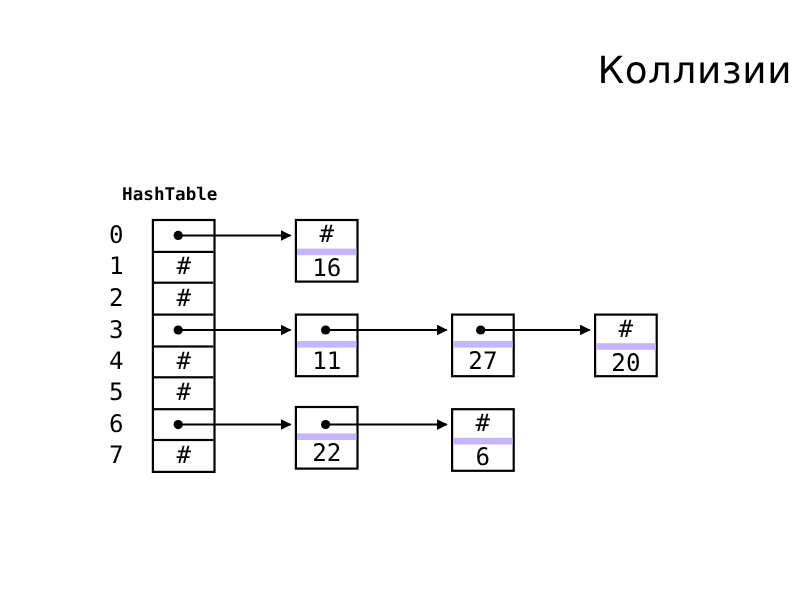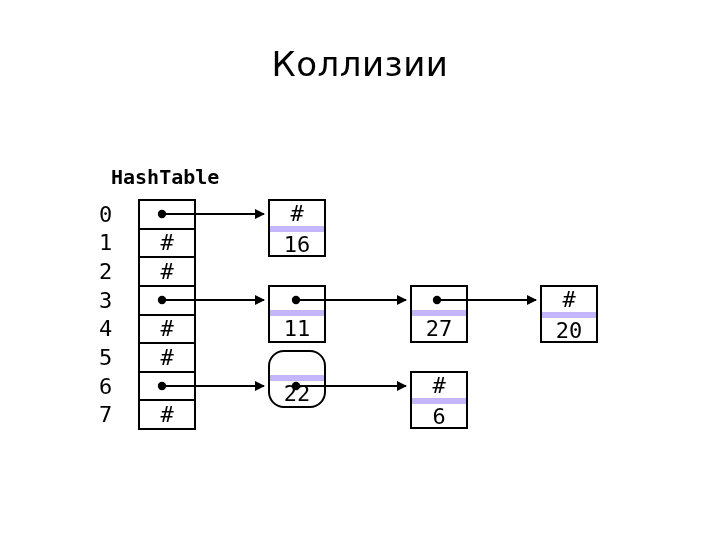--- a/index.html
+++ b/index.html
@@ -10,33 +10,33 @@
     background: #ffffff;
     overflow: hidden;
     color: #000000;
     font-family: "DejaVu Sans Mono", "Liberation Mono", monospace;
   }
   .title {
     position: absolute;
     top: 44px;
     left: 0;
     width: 100%;
-    text-align: center;
+    text-align: right;
     font-family: "DejaVu Sans", "Liberation Sans", sans-serif;
     font-size: 34px;
     line-height: 1.2;
     letter-spacing: 0.5px;
     color: #000000;
     white-space: nowrap;
   }
   .ht-label {
     position: absolute;
     left: 111px;
     top: 167px;
-    font-size: 20px;
+    font-size: 16px;
     font-weight: bold;
     line-height: 20px;
     white-space: nowrap;
   }
   .indices {
     position: absolute;
     left: 99px;
     top: 201px;
     height: 227px;
     width: 26px;
@@ -141,21 +141,21 @@
   </div>
   <div class="node" style="left:410px; top:285px;">
     <div class="node-cell ptr"></div>
     <div class="node-cell val">27</div>
   </div>
   <div class="node" style="left:540px; top:285px;">
     <div class="node-cell ptr">#</div>
     <div class="node-cell val">20</div>
   </div>
 
-  <div class="node" style="left:268px; top:350px;border-radius:16px;">
+  <div class="node" style="left:268px; top:369px;">
     <div class="node-cell ptr"></div>
     <div class="node-cell val">22</div>
   </div>
   <div class="node" style="left:410px; top:371px;">
     <div class="node-cell ptr">#</div>
     <div class="node-cell val">6</div>
   </div>
 
   <svg class="links" viewBox="0 0 720 540" width="720" height="540" xmlns="http://www.w3.org/2000/svg">
     <defs>

